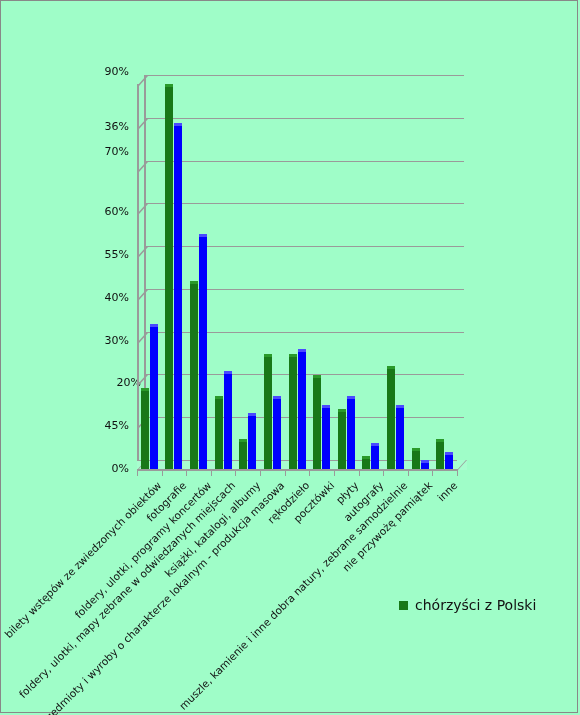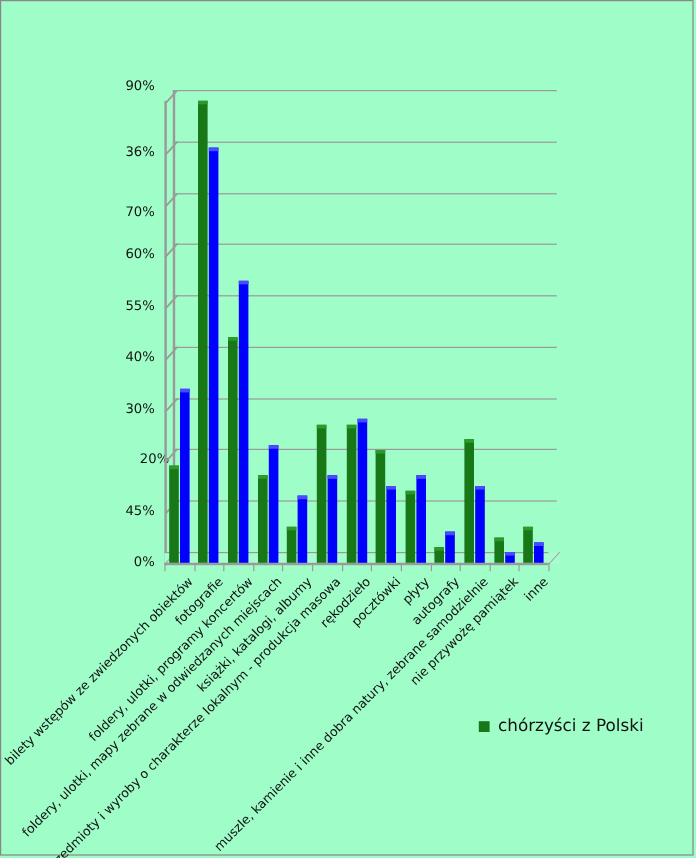--- a/index.html
+++ b/index.html
@@ -197,21 +197,21 @@
 <div id="chart-frame">
 
   <div id="ytick-labels">
       <div class="ytick-label" style="width: 40px; left: 88px; top: 461px;">0%</div>
       <div class="ytick-label" style="width: 40px; left: 88px; top: 418.222px;">45%</div>
       <div class="ytick-label" style="width: 40px; left: 100px; top: 375.444px;">20%</div>
       <div class="ytick-label" style="width: 40px; left: 88px; top: 332.667px;">30%</div>
       <div class="ytick-label" style="width: 40px; left: 88px; top: 289.889px;">40%</div>
       <div class="ytick-label" style="width: 40px; left: 88px; top: 247.111px;">55%</div>
       <div class="ytick-label" style="width: 40px; left: 88px; top: 204.333px;">60%</div>
-      <div class="ytick-label" style="width: 40px; left: 88px; top: 169px;">70%</div>
+      <div class="ytick-label" style="width: 40px; left: 88px; top: 144px;">70%</div>
       <div class="ytick-label" style="width: 40px; left: 88px; top: 118.778px;">36%</div>
       <div class="ytick-label" style="width: 40px; left: 88px; top: 64px;">90%</div>
     </div>
 
   <div id="gridlines">
       <div class="gridline" style="left: 143px; top: 459px; width: 320px;"></div>
       <div class="tick-conn" style="left: 136px; top: 459px;"></div>
       <div class="gridline" style="left: 143px; top: 416.222px; width: 320px;"></div>
       <div class="tick-conn" style="left: 136px; top: 416.222px;"></div>
       <div class="gridline" style="left: 143px; top: 373.444px; width: 320px;"></div>

